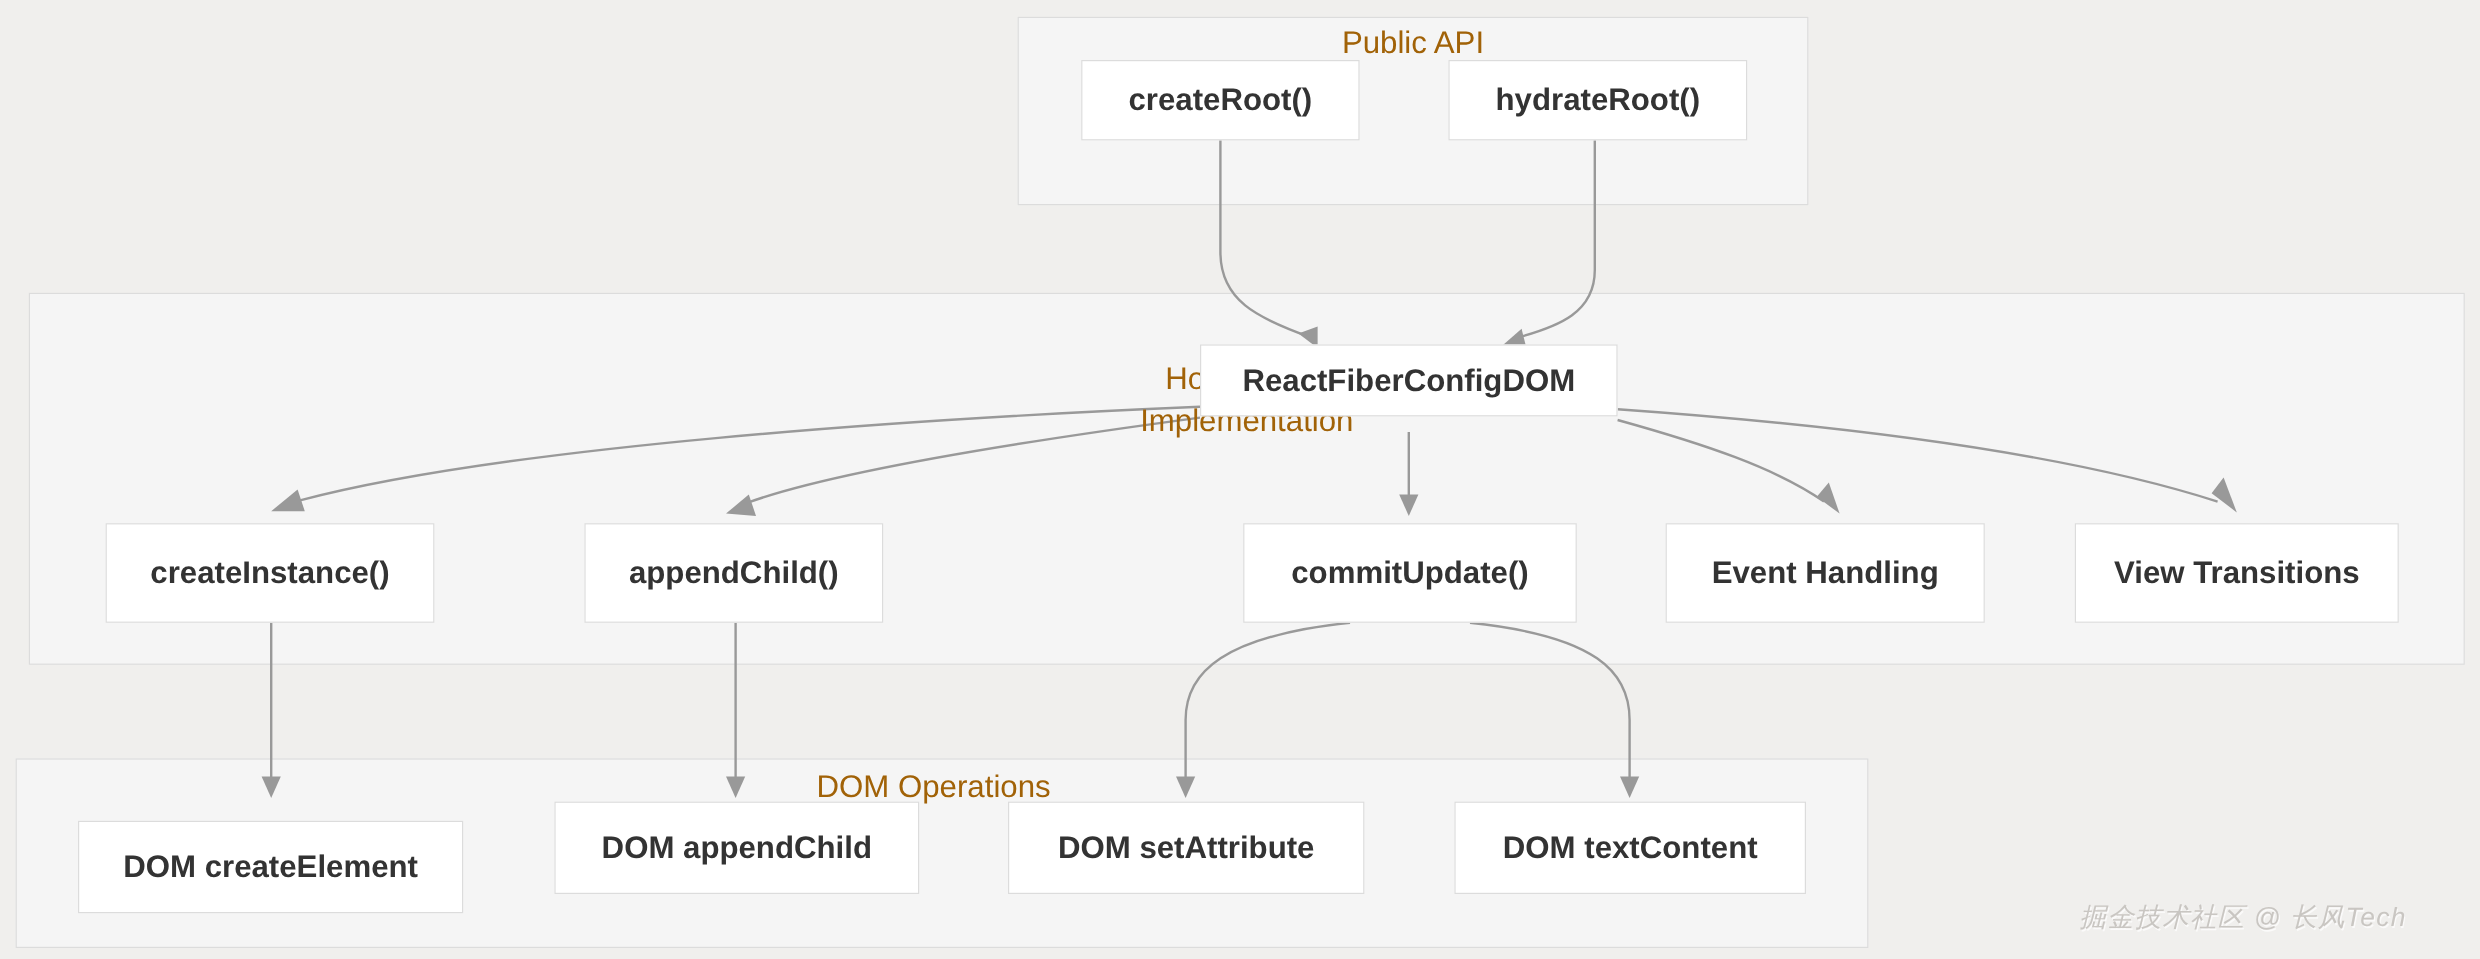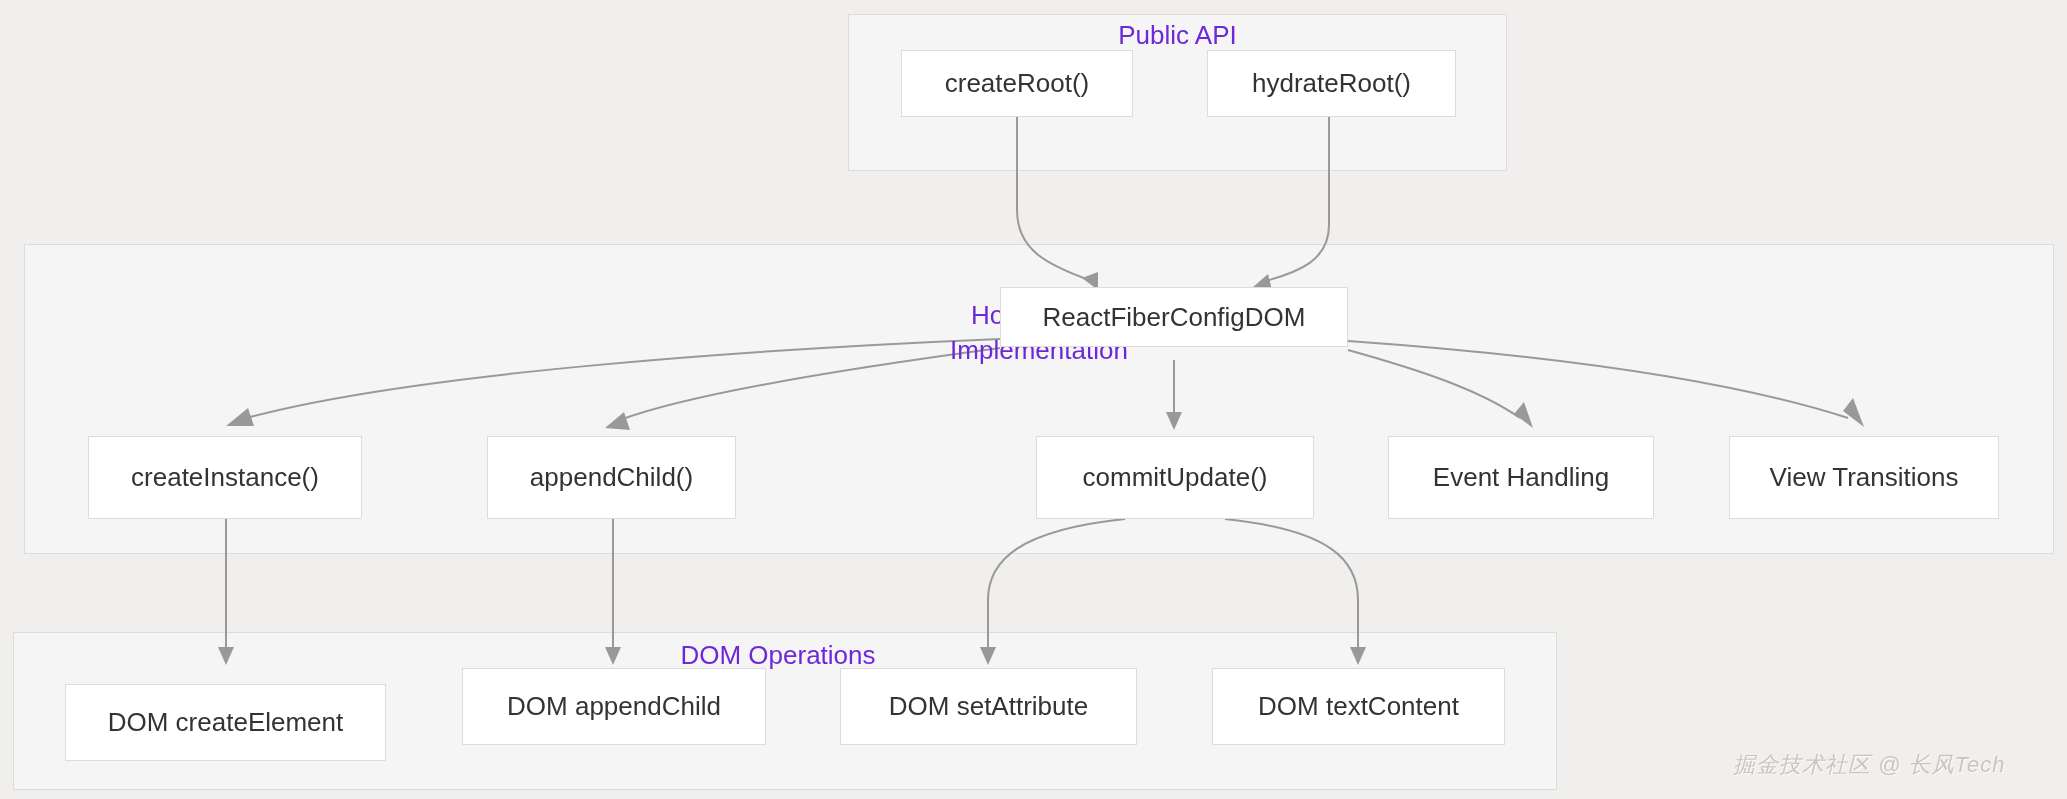--- a/index.html
+++ b/index.html
@@ -15,36 +15,37 @@
   .cluster{
     position:absolute;
     background:#f5f5f5;
     border:1px solid #dcdcdc;
     box-sizing:border-box;
   }
   .cluster-title{
     position:absolute;
     text-align:center;
     font-size:26px;
-    color:#6d28d9;
+    color:#a16207;
     line-height:1.35;
     white-space:pre-line;
     pointer-events:none;
   }
 
   
   .node{
     position:absolute;
     background:#ffffff;
     border:1px solid #dcdcdc;
     box-sizing:border-box;
     display:flex;align-items:center;justify-content:center;
     font-size:26px;
     color:#333333;
     white-space:nowrap;
+    font-weight:bold;
   }
 
   
   #edges{position:absolute;left:0;top:0;width:2067px;height:799px;overflow:visible;}
   #edges path{fill:none;stroke:#999999;stroke-width:2;}
   #edges polygon{fill:#999999;}
 
   
   .watermark{
     position:absolute;

